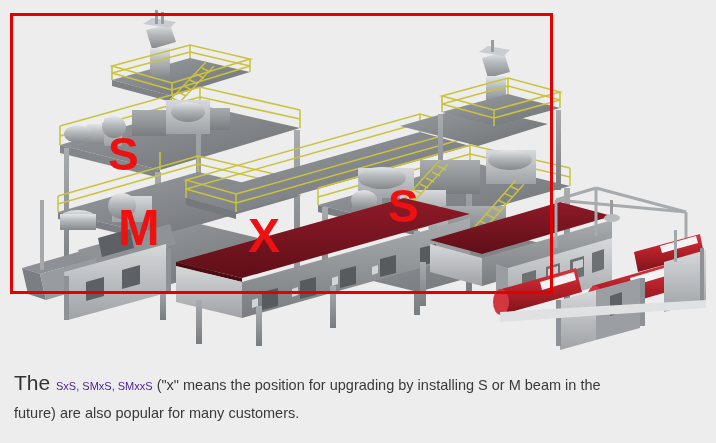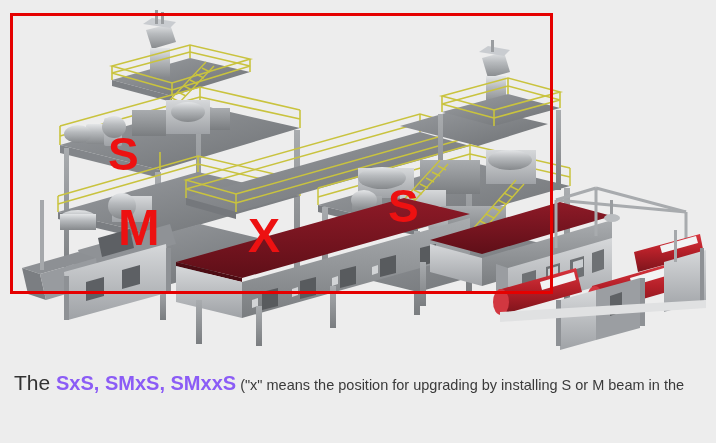--- a/index.html
+++ b/index.html
@@ -72,23 +72,23 @@
   }
   .caption-line {
     font-family: "Liberation Sans", sans-serif;
     color: #333333;
     font-size: 15.5px;
     line-height: 27px;
     white-space: nowrap;
   }
   .cap-lead { font-size: 21px; color: #333333; }
   .cap-link {
-    color: #8b5cf6;
-    font-size: 20px;
-    font-weight: bold;
+    color: #4c1d95;
+    font-size: 11px;
+    font-weight: normal;
   }
   .cap-small { font-size: 14.5px; color: #3a3a3a; }
 </style>
 </head>
 <body>
 
 <div id="page">
 
   <div id="illustration">
     <svg width="716" height="356" viewBox="0 0 716 356" xmlns="http://www.w3.org/2000/svg">
@@ -359,15 +359,16 @@
     <div class="overlay-letter" id="letter-s1">S</div>
     <div class="overlay-letter" id="letter-m">M</div>
     <div class="overlay-letter" id="letter-x">X</div>
     <div class="overlay-letter" id="letter-s2">S</div>
   </div>
 
   <div id="caption">
     <div class="caption-line">
       <span class="cap-lead">The </span><span class="cap-link">SxS, SMxS, SMxxS</span><span class="cap-small"> ("x" means the position for upgrading by installing S or M beam in the</span>
     </div>
+    <div class="caption-line cap-small">future) are also popular for many customers.</div>
   </div>
 
 </div>
 
 </body></html>

